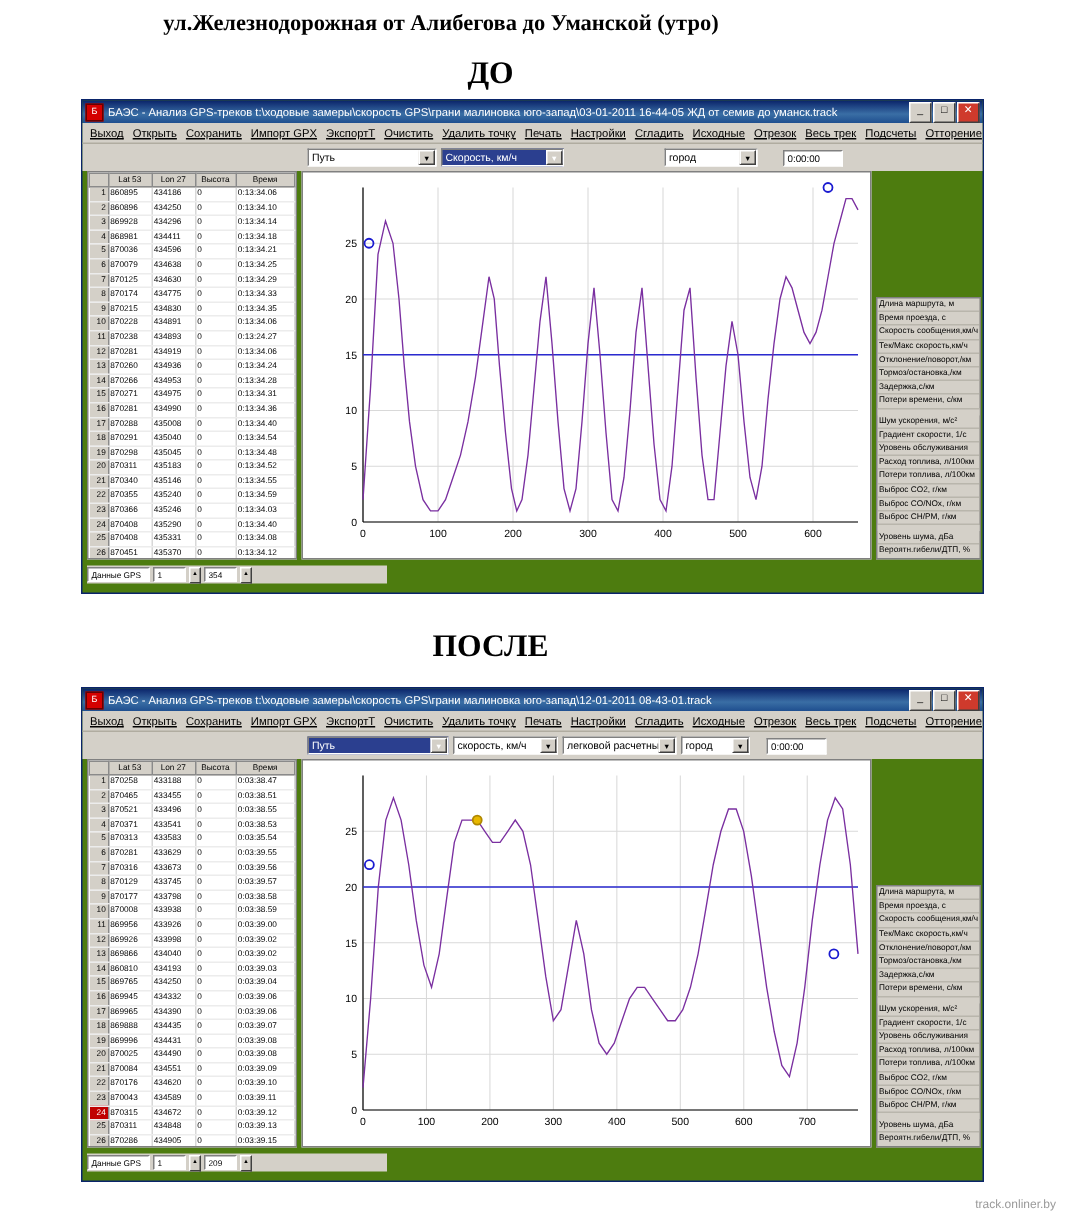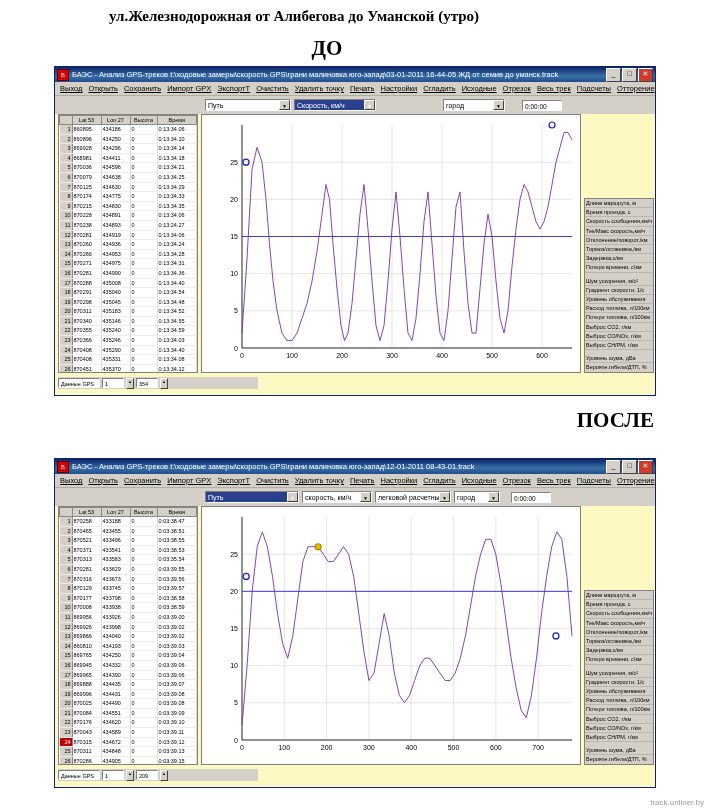--- a/index.html
+++ b/index.html
@@ -1,19 +1,19 @@
 <!DOCTYPE html>
 <html><head>
 <meta charset="utf-8">
 <style>
   html,body{margin:0;padding:0;}
   body{width:710px;height:809px;background:#ffffff;font-family:"Liberation Sans",sans-serif;position:relative;overflow:hidden;}
   .page-title{position:absolute;left:0;top:8px;width:588px;text-align:center;font-size:15px;font-weight:bold;color:#000;font-family:"Liberation Serif",serif;}
   .section-label{position:absolute;width:654px;text-align:center;font-size:21px;font-weight:bold;color:#000;font-family:"Liberation Serif",serif;}
-  .window{position:absolute;border:1px solid #0a246a;background:#fef9c3;box-sizing:border-box;}
+  .window{position:absolute;border:1px solid #0a246a;background:#4d7c0f;box-sizing:border-box;}
   .titlebar{height:15px;background:linear-gradient(to bottom,#0a246a,#3a6ea5 60%,#1f4f8f);display:flex;align-items:center;padding:0 2px;}
   .tb-icon{width:10px;height:10px;background:#d40000;border:1px solid #600;margin-right:3px;font-size:6px;color:#fff;text-align:center;line-height:10px;}
   .tb-text{flex:1;color:#fff;font-size:7.5px;white-space:nowrap;overflow:hidden;font-family:"Liberation Sans",sans-serif;}
   .tb-btns{display:flex;gap:1px;}
   .tb-btn{width:13px;height:12px;background:#d4d0c8;border:1px solid #fff;border-right-color:#404040;border-bottom-color:#404040;font-size:7px;line-height:10px;text-align:center;color:#000;}
   .tb-btn.close{background:#cf3a2c;color:#fff;}
   .menubar{height:13px;background:#d4d0c8;display:flex;align-items:center;padding:0 2px;border-bottom:1px solid #b0aca0;}
   .menu-item{font-size:7.5px;color:#000;padding:0 3px;white-space:nowrap;text-decoration:underline;}
   .toolbar{height:16px;background:#d4d0c8;display:flex;align-items:center;padding:1px 2px;gap:3px;}
   .combo{height:12px;background:#fff;border:1px solid #808080;border-right-color:#fff;border-bottom-color:#fff;font-size:7px;display:flex;align-items:center;padding-left:2px;color:#000;position:relative;box-sizing:border-box;}
@@ -35,21 +35,21 @@
   .sunken{background:#fff;border:1px solid #808080;border-right-color:#fff;border-bottom-color:#fff;box-sizing:border-box;}
   .spin{width:8px;height:11px;background:#d4d0c8;border:1px solid #fff;border-right-color:#404040;border-bottom-color:#404040;box-sizing:border-box;font-size:4px;text-align:center;}
   .watermark{position:absolute;right:6px;bottom:2px;font-size:8px;color:#9a9a9a;}
   svg{display:block;}
 </style>
 </head>
 <body>
 
 <div class="page-title">ул.Железнодорожная от Алибегова до Уманской (утро)</div>
 <div class="section-label" style="top:36px;">ДО</div>
-<div class="section-label" style="top:408px;text-align:right;">ПОСЛЕ</div>
+<div class="section-label" style="top:418px;">ПОСЛЕ</div>
 
 <div class="window" style="left:54px;top:66px;width:602px;height:330px;">
   <div class="titlebar">
     <div class="tb-icon">Б</div>
     <div class="tb-text">БАЭС - Анализ GPS-треков   t:\ходовые замеры\скорость GPS\грани малиновка юго-запад\03-01-2011 16-44-05 ЖД от семив до уманск.track</div>
     <div class="tb-btns">
       <div class="tb-btn">_</div>
       <div class="tb-btn">□</div>
       <div class="tb-btn close">✕</div>
     </div>

